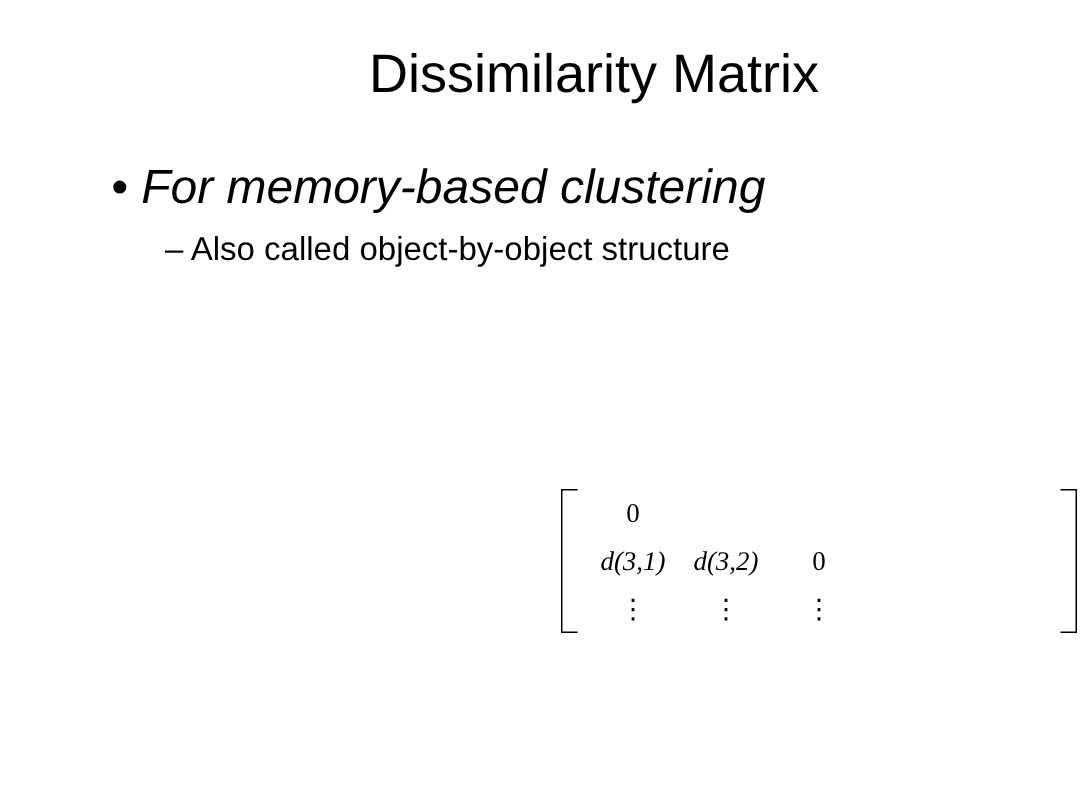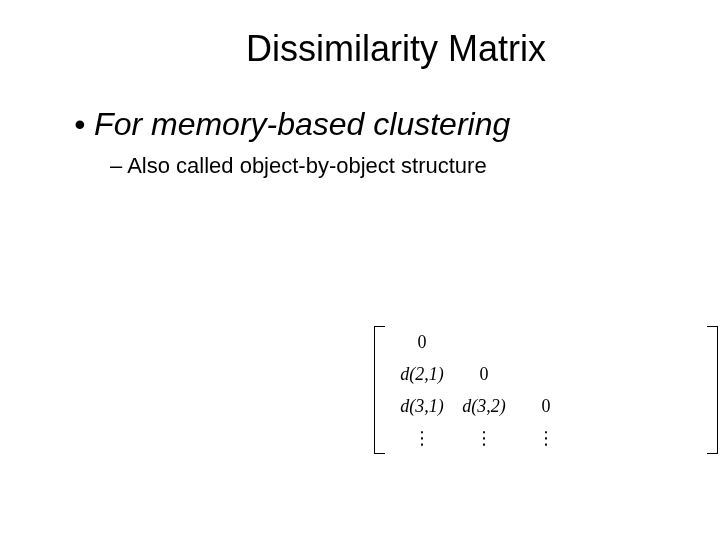--- a/index.html
+++ b/index.html
@@ -87,27 +87,20 @@
     <table class="matrix">
       <tbody>
           <tr>
         <td>0</td>
         <td></td>
             <td></td>
             <td></td>
             <td></td>
       </tr>
       <tr>
-        <td class="ital">d(2,1)</td>
-        <td>0</td>
-        <td></td>
-            <td></td>
-            <td></td>
-      </tr>
-      <tr>
         <td class="ital">d(3,1)</td>
         <td class="ital">d(3,2)</td>
         <td>0</td>
         <td></td>
             <td></td>
       </tr>
       <tr>
         <td>⋮</td>
         <td>⋮</td>
         <td>⋮</td>

